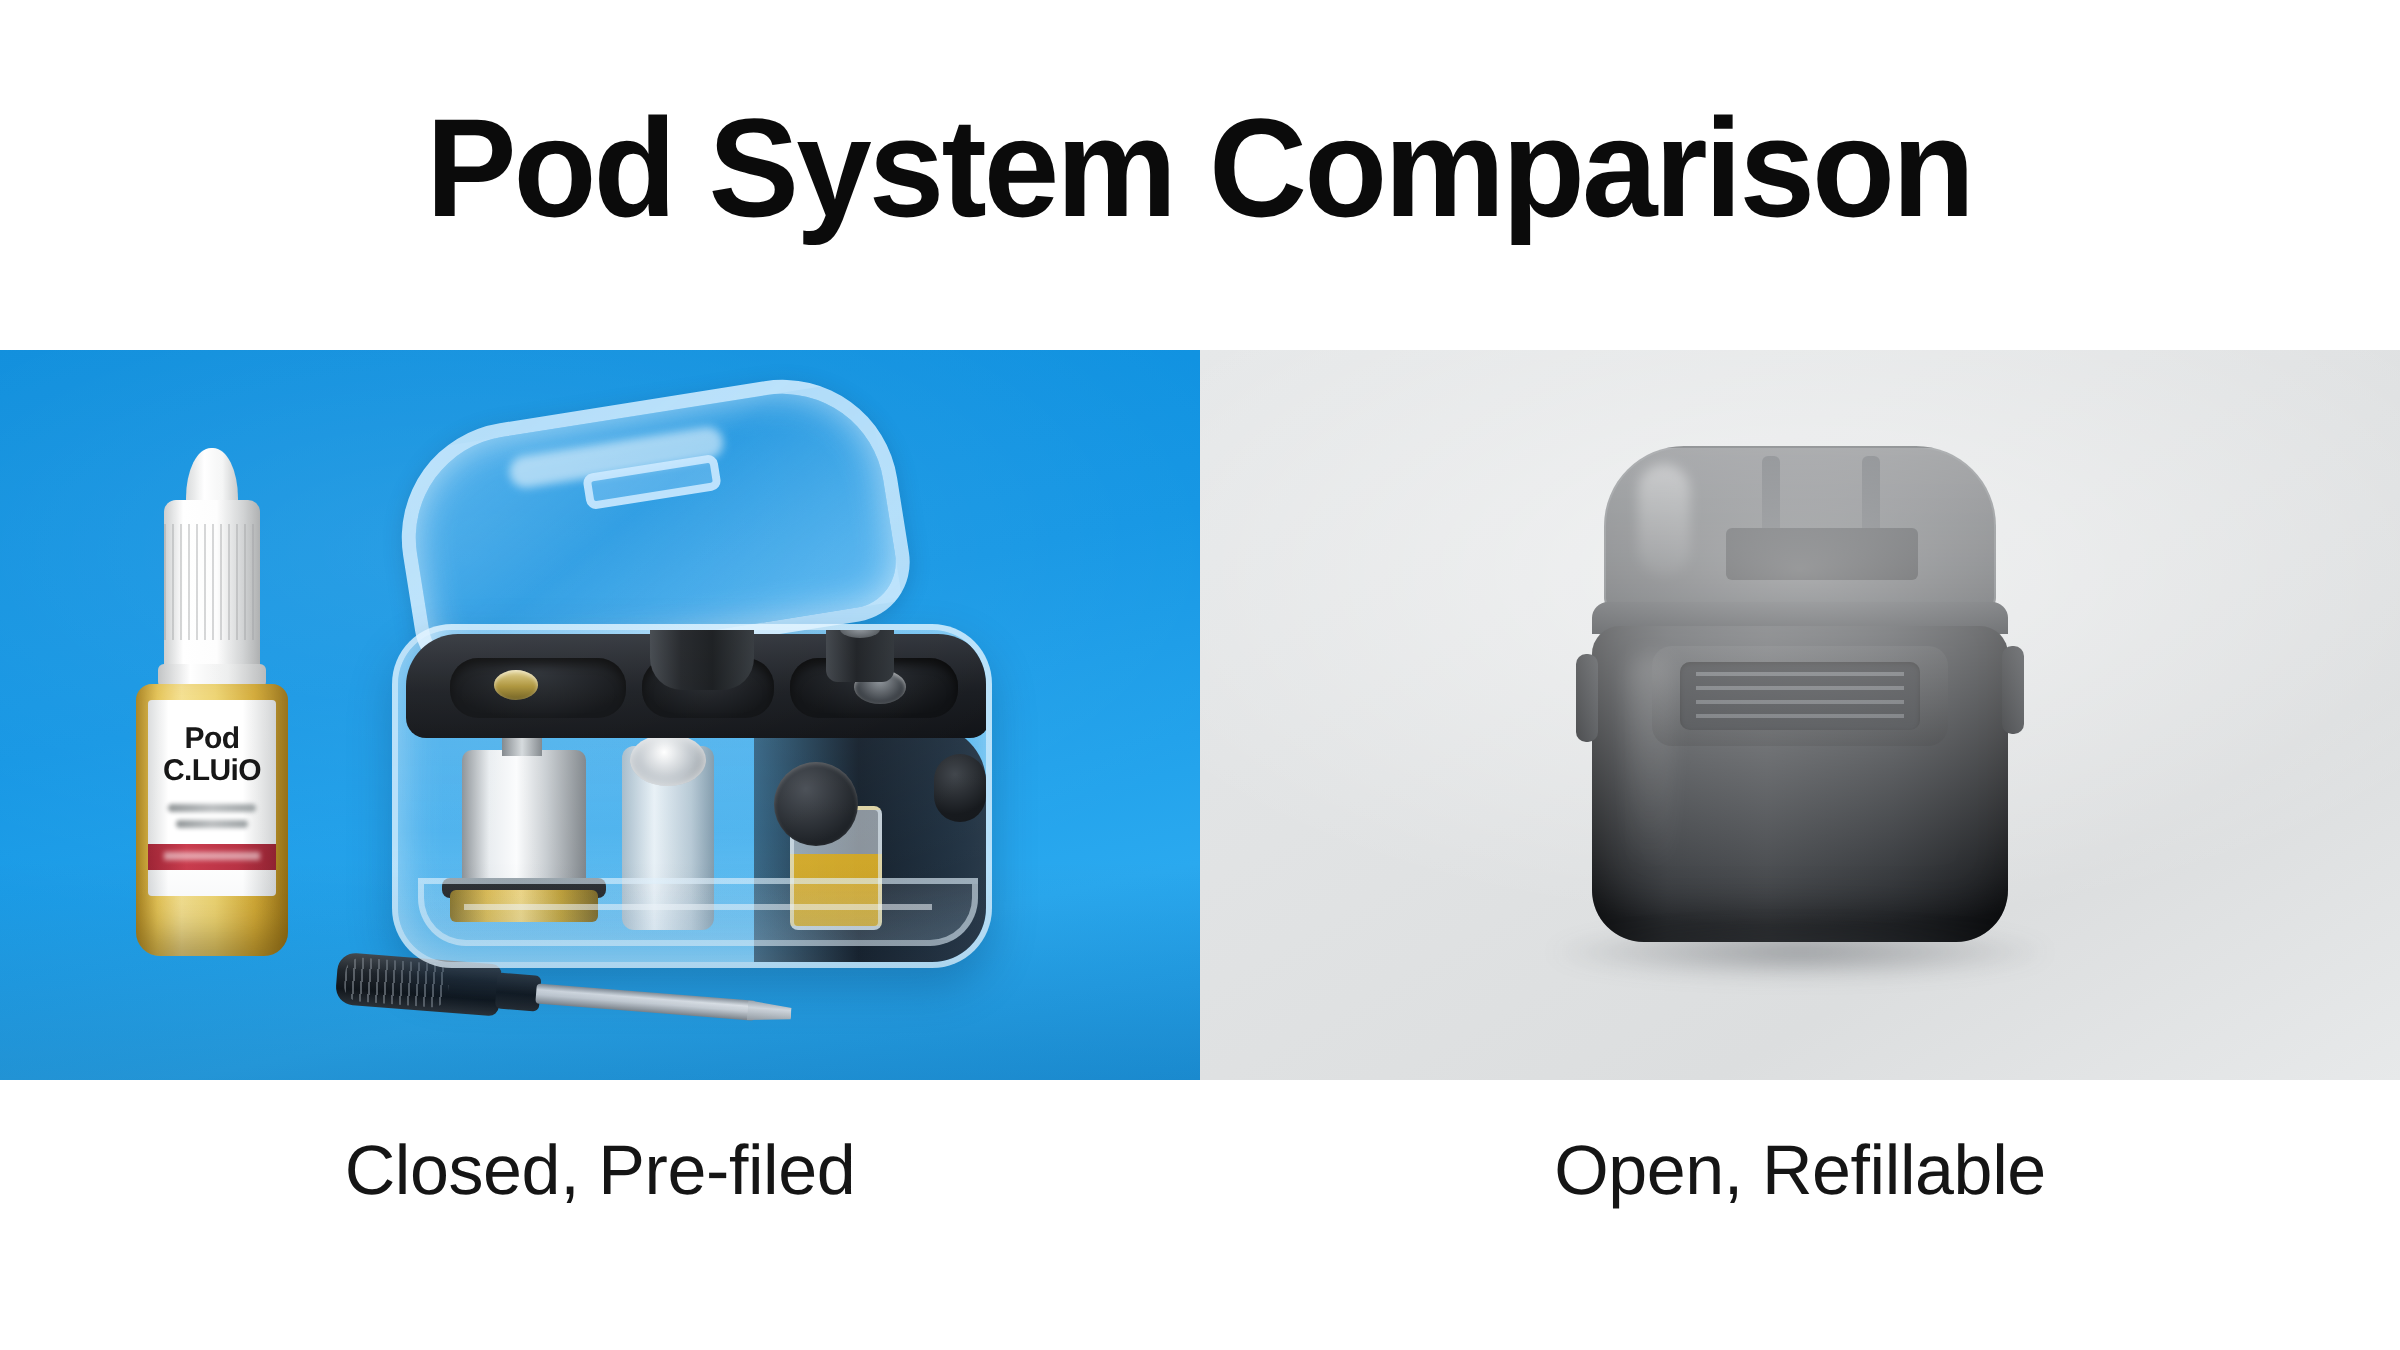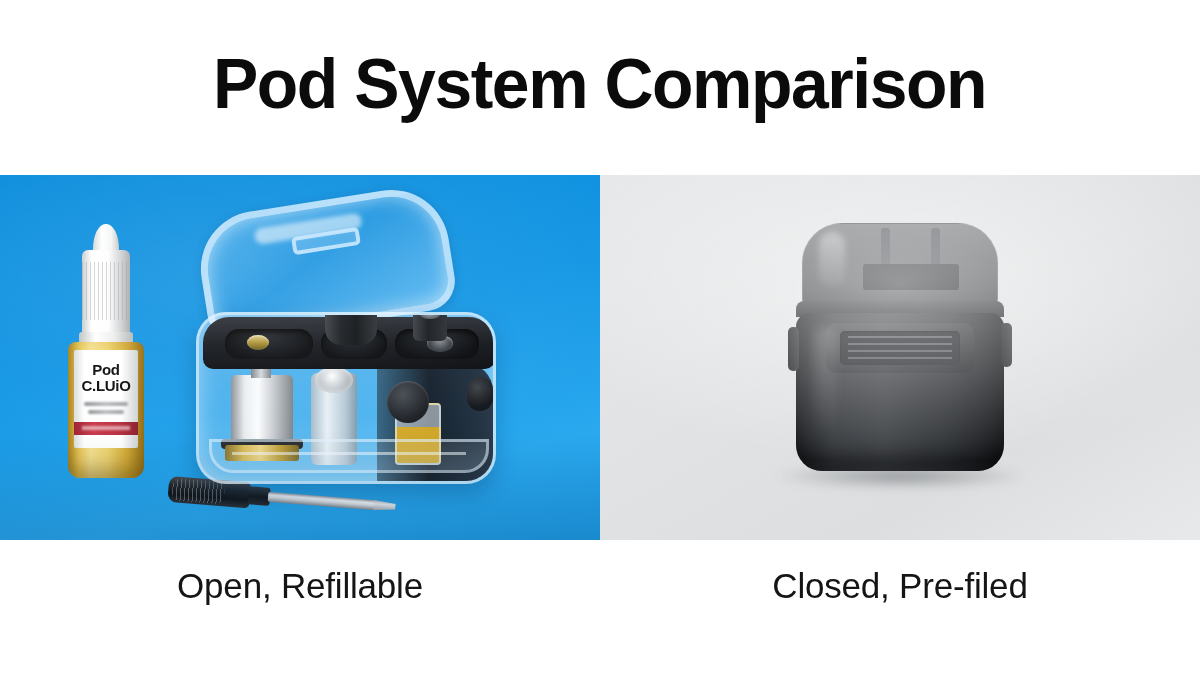--- a/index.html
+++ b/index.html
@@ -456,20 +456,20 @@
         </div>
         <div class="side-btn s-l"></div>
         <div class="side-btn s-r"></div>
         <div class="podB-shadow"></div>
       </div>
     </div>
   </div>
 
   <div class="captions">
     <div class="caption">
+      <span>Closed, Pre-filed</span>
+    </div>
+    <div class="caption">
       <span>Open, Refillable</span>
     </div>
-    <div class="caption">
-      <span>Closed, Pre-filed</span>
-    </div>
   </div>
 
 </div>
 
 </body></html>

